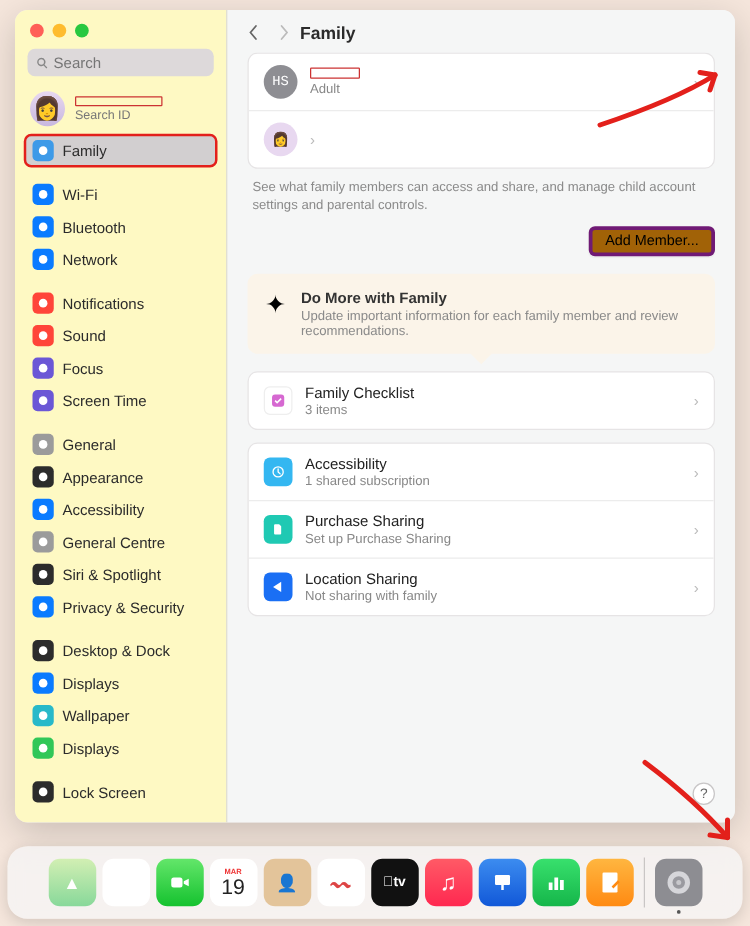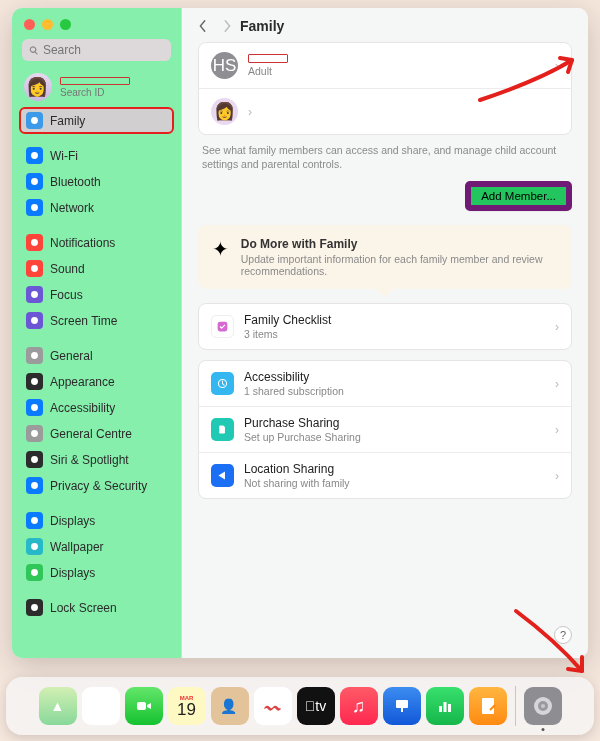--- a/index.html
+++ b/index.html
@@ -1,18 +1,18 @@
 <!DOCTYPE html>
 <html><head>
 <meta charset="utf-8">
 <style>
 * { margin: 0; padding: 0; box-sizing: border-box; font-family: -apple-system, "Helvetica Neue", Arial, sans-serif; }
 body { background: #f5e6dc; width: 600px; height: 741px; overflow: hidden; position: relative; }
 .window { position: absolute; left: 12px; top: 8px; right: 12px; height: 650px; background: #f1f2f2; border-radius: 10px; box-shadow: 0 8px 30px rgba(0,0,0,0.18); display: flex; overflow: hidden; }
-.sidebar { width: 170px; background: #86efac; display: flex; flex-direction: column; border-right: 1px solid #d8d6d7; }
+.sidebar { width: 170px; background: #fef9c3; display: flex; flex-direction: column; border-right: 1px solid #d8d6d7; }
 .traffic { display: flex; gap: 7px; padding: 11px 12px 6px; }
 .tl { width: 11px; height: 11px; border-radius: 50%; }
 .tl.red { background: #ff5f57; }
 .tl.yel { background: #febc2e; }
 .tl.grn { background: #28c840; }
 .search-wrap { padding: 3px 10px 7px; }
 .search { display: flex; align-items: center; gap: 4px; background: #ddd9da; border-radius: 6px; padding: 3px 7px; height: 22px; }
 .search svg { width: 11px; height: 11px; fill: #888; }
 .search input { border: none; background: transparent; outline: none; font-size: 12px; color: #555; width: 100%; }
 .sb-body { flex: 1; overflow-y: auto; padding: 2px 8px 8px; }
@@ -34,24 +34,24 @@
 .mh h1 { font-size: 14px; font-weight: 600; color: #2b2b2b; }
 .content { flex: 1; overflow-y: auto; padding: 0 16px 16px; }
 .card { background: #fff; border-radius: 8px; border: 1px solid #e6e4e5; overflow: hidden; }
 .row { display: flex; align-items: center; gap: 10px; padding: 9px 12px; cursor: pointer; position: relative; }
 .row + .row { border-top: 1px solid #ececec; }
 .row .rtext { flex: 1; }
 .row .rtext .title { font-size: 12px; color: #222; }
 .row .rtext .sub { font-size: 10.5px; color: #888; margin-top: 1px; }
 .row .chev, .chev { color: #bbb; font-size: 12px; }
 .blank-name { width: 40px; height: 9px; border: 1px solid #c33; border-radius: 1px; margin-bottom: 2px; }
-.pavatar { width: 27px; height: 27px; border-radius: 50%; display:flex; align-items:center; justify-content:center; font-size: 17px; font-weight: 500; color: #fff; }
+.pavatar { width: 27px; height: 27px; border-radius: 50%; display:flex; align-items:center; justify-content:center; font-size: 11px; font-weight: 500; color: #fff; font-family: Liberation Mono, monospace; }
 .desc { font-size: 10.5px; color: #8a8a8a; line-height: 1.35; padding: 8px 4px 4px; }
 .btnrow { display: flex; justify-content: flex-end; padding: 6px 0 14px; }
-.btn { background: #22c55e; border: 6px solid #701a75; border-radius: 5px; padding: 3px 10px; font-size: 11.5px; cursor: pointer; box-shadow: 0 1px 1px rgba(0,0,0,0.04); }
+.btn { background: #a16207; border: 3px solid #701a75; border-radius: 5px; padding: 3px 10px; font-size: 11.5px; cursor: pointer; box-shadow: 0 1px 1px rgba(0,0,0,0.04); }
 .banner { background: #fbf4e9; border-radius: 8px; padding: 12px 14px; display: flex; gap: 12px; align-items: flex-start; margin-bottom: 14px; position: relative; }
 .banner::after { content:""; position:absolute; bottom:-6px; left:50%; width:12px; height:12px; background:#fbf4e9; transform: translateX(-50%) rotate(45deg); }
 .sparkle { font-size: 20px; }
 .banner .bt { font-size: 12px; font-weight: 600; color: #333; }
 .banner .bs { font-size: 10.5px; color: #8a8a8a; margin-top: 2px; }
 .spacer { height: 10px; }
 .ricon { width: 23px; height: 23px; border-radius: 5px; display:flex; align-items:center; justify-content:center; flex-shrink:0; }
 .ricon svg { width: 13px; height: 13px; fill: #fff; }
 .help { position: absolute; right: 16px; bottom: 14px; width: 18px; height: 18px; border-radius: 50%; border:1px solid #c8c6c7; display:flex; align-items:center; justify-content:center; font-size: 11px; color:#666; cursor:pointer; background:#fff; }
 .dock { position: absolute; left: 6px; right: 6px; bottom: 6px; height: 58px; background: rgba(245,245,247,0.75); backdrop-filter: blur(8px); border-radius: 16px; display: flex; align-items: center; justify-content: center; gap: 5px; padding: 0 10px; box-shadow: 0 3px 12px rgba(0,0,0,0.15); }
@@ -199,20 +199,28 @@
         <div class="sb-item">
           <div class="sb-icon" style="background:#0a7bff">
             <svg viewBox="0 0 16 16">
               <circle cx="8" cy="8" r="5"></circle>
             </svg>
           </div>
           <span>Privacy &amp; Security</span>
         </div>
         <div class="sb-sep"></div>
         <div class="sb-item">
+          <div class="sb-icon" style="background:#2c2c2c">
+            <svg viewBox="0 0 16 16">
+              <circle cx="8" cy="8" r="5"></circle>
+            </svg>
+          </div>
+          <span>Desktop &amp; Dock</span>
+        </div>
+        <div class="sb-item">
           <div class="sb-icon" style="background:#0a7bff">
             <svg viewBox="0 0 16 16">
               <circle cx="8" cy="8" r="5"></circle>
             </svg>
           </div>
           <span>Displays</span>
         </div>
         <div class="sb-item">
           <div class="sb-icon" style="background:#28b9c9">
             <svg viewBox="0 0 16 16">
@@ -363,34 +371,34 @@
     </div>
     <div class="dicon" style="background: rgb(255, 255, 255);">
       <span style="font-size:20px">❋</span>
     </div>
     <div class="dicon" style="background: linear-gradient(rgb(99, 230, 106), rgb(21, 194, 47));">
       <svg width="18" height="18" viewBox="0 0 18 18">
         <rect x="2" y="5" width="9" height="8" rx="2" fill="#fff"></rect>
         <path d="M12 8l4-2v6l-4-2z" fill="#fff"></path>
       </svg>
     </div>
-    <div class="dicon" style="background: #fef9c3;">
+    <div class="dicon" style="background: #ffffff;">
       <div style="text-align:center;line-height:1">
         <div style="font-size:6px;color:#e33;font-weight:600">MAR</div>
         <div style="font-size:17px;color:#222;font-weight:400">19</div>
       </div>
     </div>
     <div class="dicon" style="background: rgb(227, 196, 154);">
       <span style="font-size:14px">👤</span>
     </div>
     <div class="dicon" style="background: rgb(255, 255, 255);">
       <span style="color:#d44;font-size:16px">〰</span>
     </div>
     <div class="dicon" style="background: rgb(17, 17, 17);">
-      <span style="font-size:14px;font-weight:400">tv</span>
+      <span style="font-size:11px;font-weight:700">tv</span>
     </div>
     <div class="dicon" style="background: linear-gradient(rgb(255, 90, 102), rgb(255, 40, 80));">
       <span>♫</span>
     </div>
     <div class="dicon" style="background: linear-gradient(rgb(60, 140, 240), rgb(17, 88, 216));">
       <svg width="18" height="18" viewBox="0 0 18 18">
         <rect x="3" y="3" width="12" height="8" rx="1" fill="#fff"></rect>
         <rect x="8" y="11" width="2" height="4" fill="#fff"></rect>
       </svg>
     </div>

